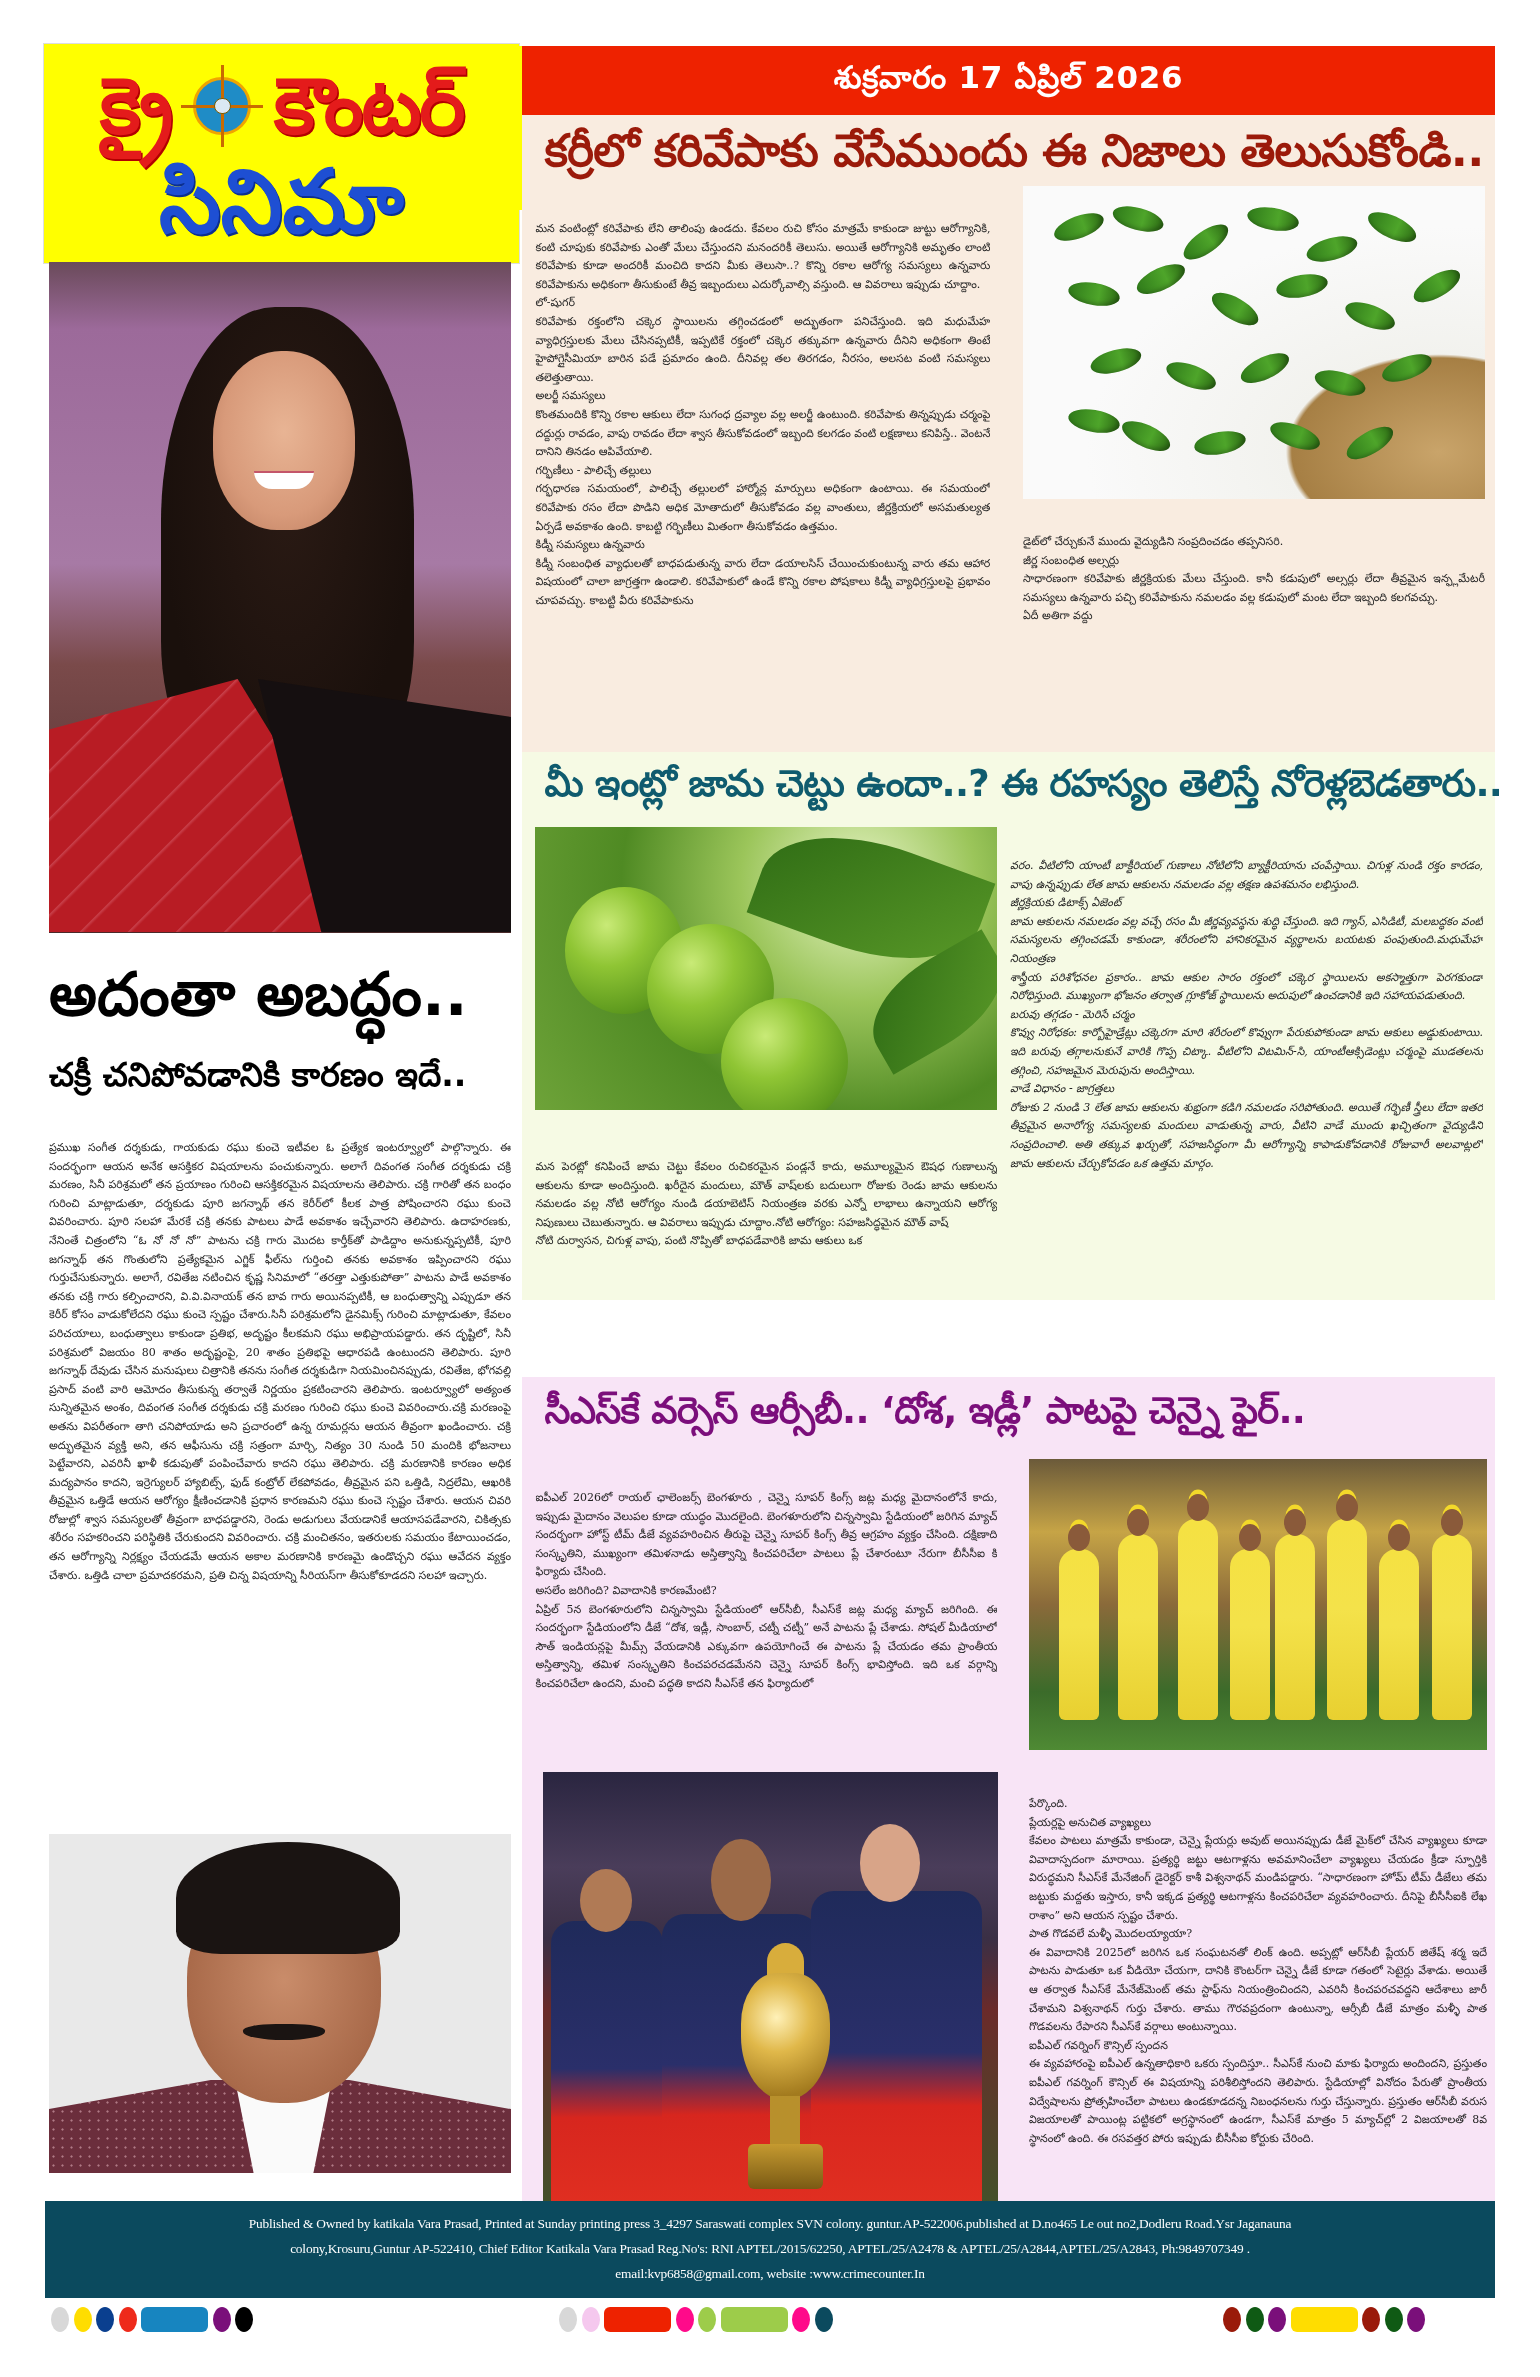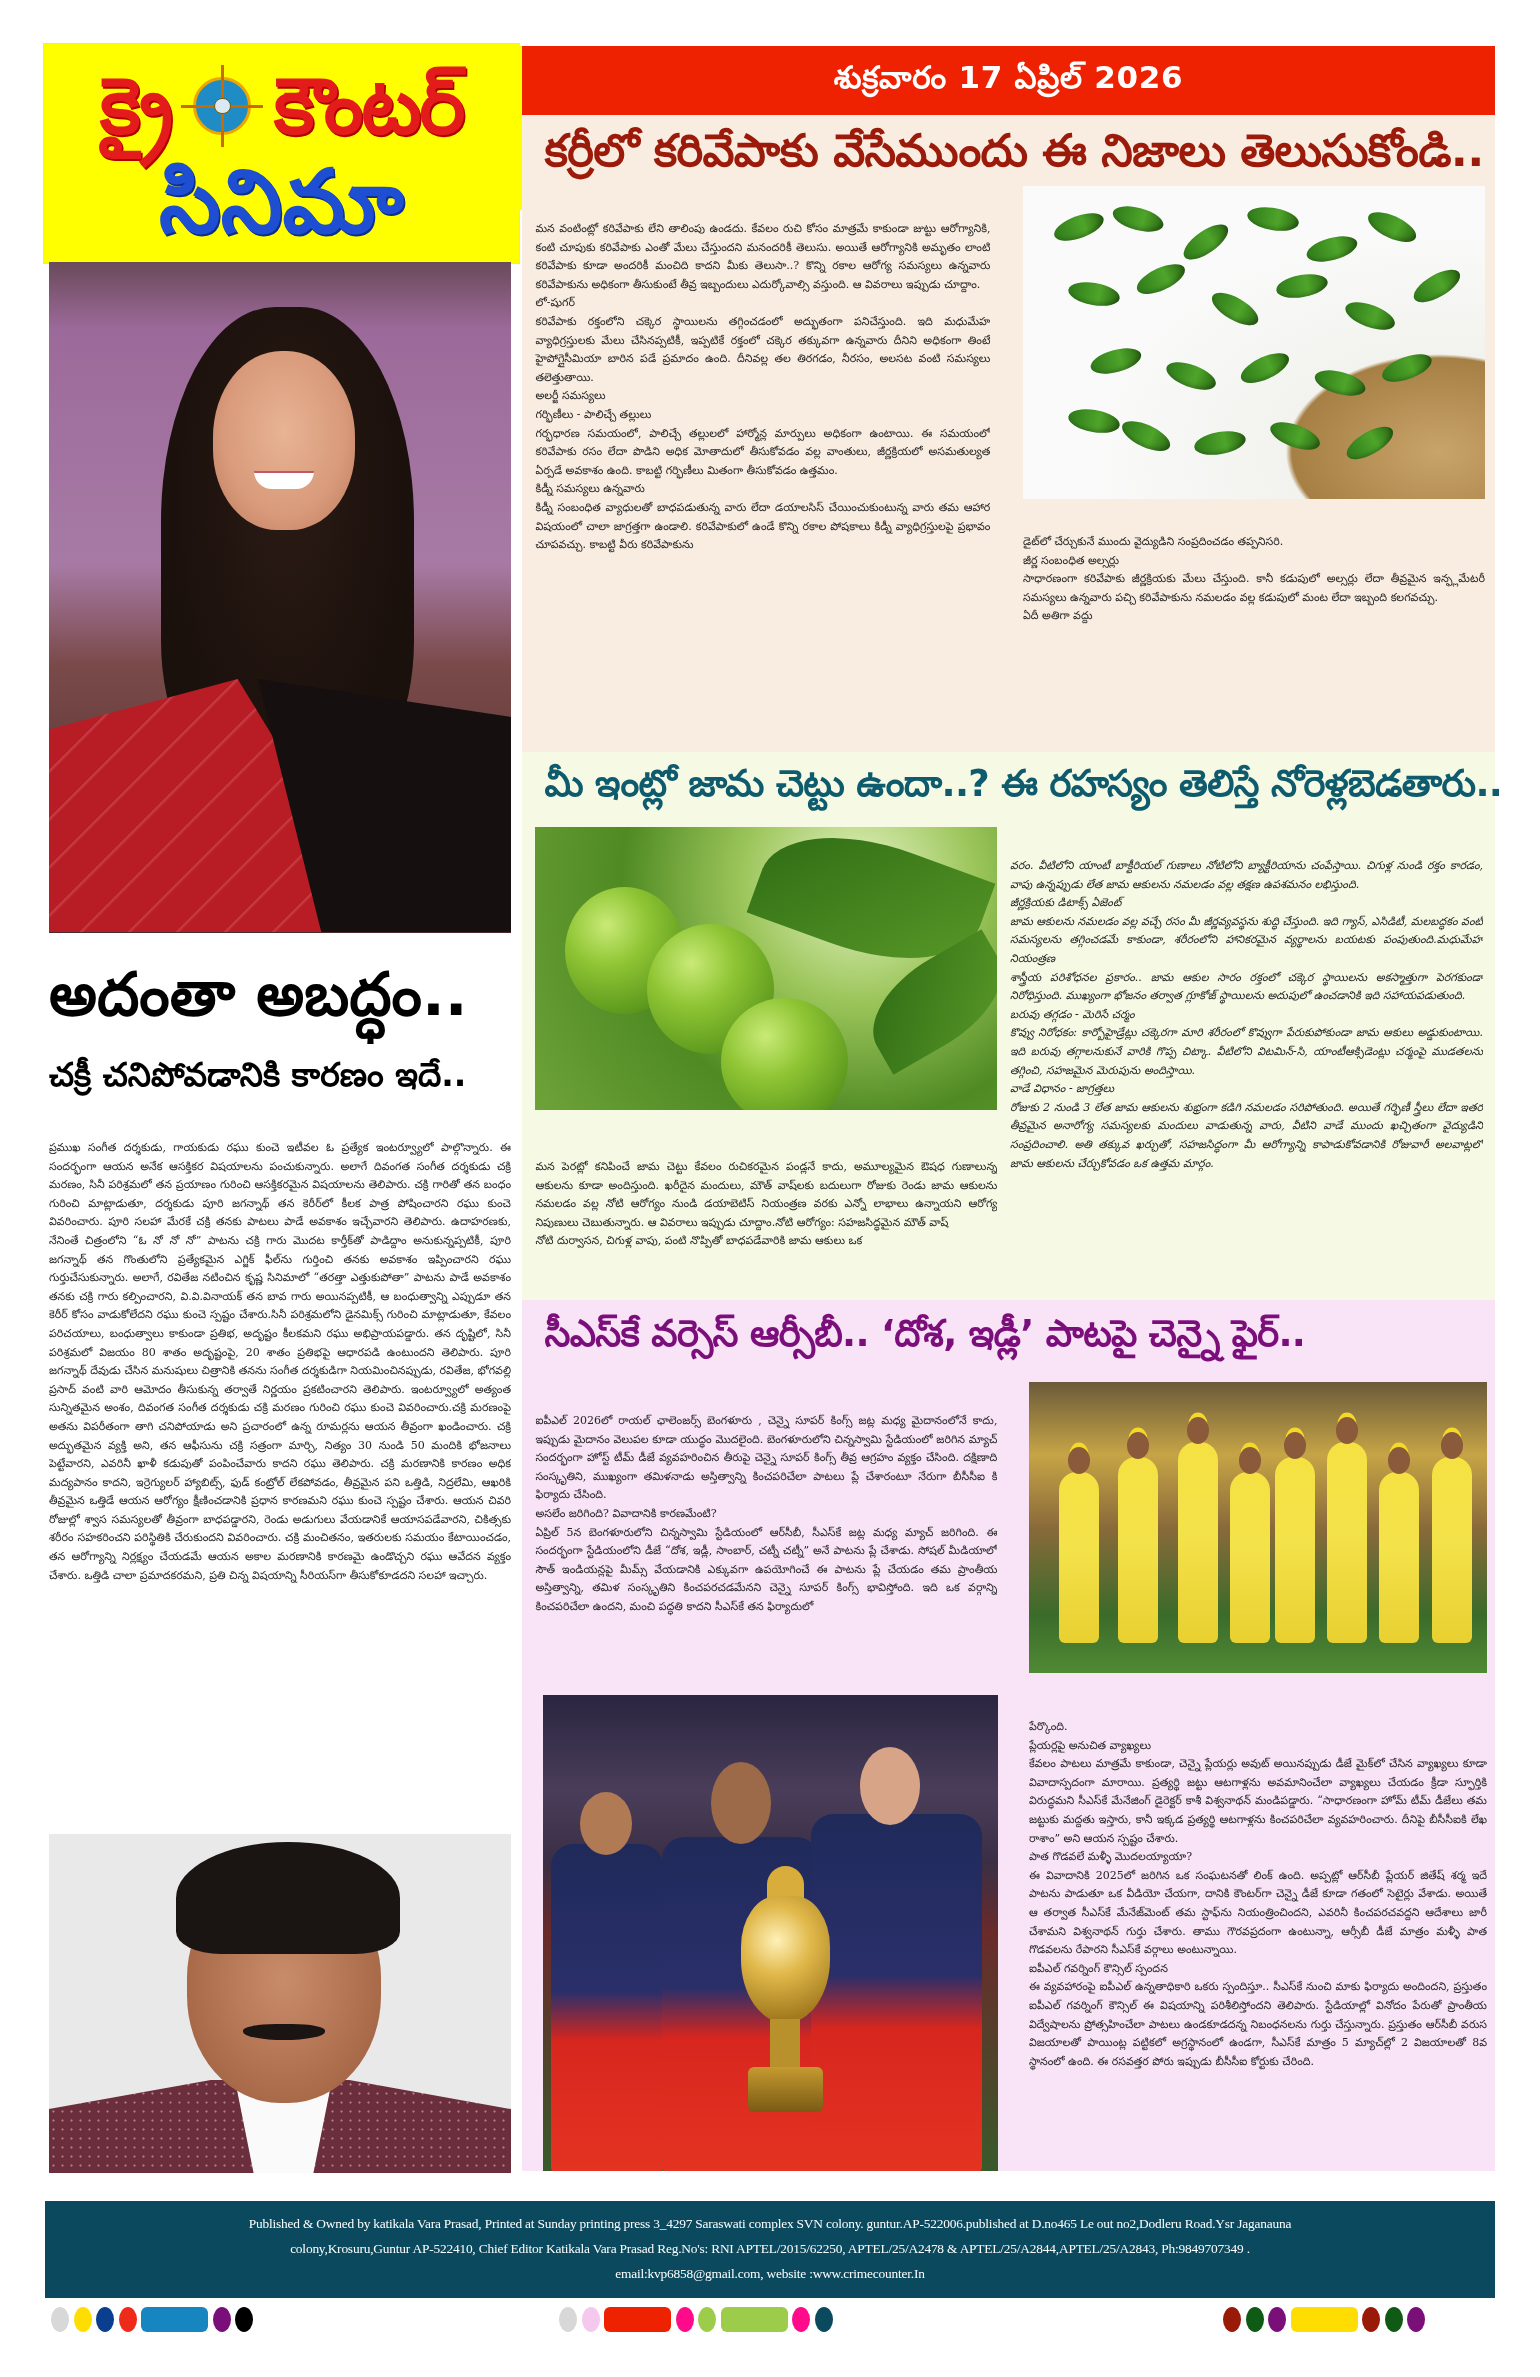--- a/index.html
+++ b/index.html
@@ -41,21 +41,21 @@
   .sec2 { left: 522px; top: 752px; width: 973px; height: 548px; background: #f6fae4; }
   .sec2 .headline { position: absolute; left: 22.4px; top: 7.5px; font-weight: bold; font-size: 37px; color: #0f5b6e; line-height: 1.3; white-space: nowrap; letter-spacing: -0.7px; }
   .sec2 .photo { position: absolute; left: 13.4px; top: 75px; width: 462px; height: 283px; overflow: hidden; }
   .sec2 .col-left { position: absolute; left: 13.4px; top: 376px; width: 462px; height: 168px; overflow: hidden; }
   .sec2 .col-right { position: absolute; left: 488px; top: 75px; width: 473px; height: 470px; overflow: hidden; font-style: italic; }
   .guava-bg { width: 100%; height: 100%; background: radial-gradient(circle at 70% 20%, #e8f5c8 0%, #9bc55a 30%, #4f8a23 60%, #6ea339 100%); position: relative; }
   .guava { position: absolute; border-radius: 50%; background: radial-gradient(circle at 35% 30%, #c9ea77 0%, #8fc534 35%, #5e9a1e 75%, #3f6f14 100%); }
   .gleaf { position: absolute; background: linear-gradient(135deg, #2d6a14, #5a9a28); border-radius: 60% 0 60% 0; }
 
   
-  .sec3 { left: 522px; top: 1300px; width: 973px; height: 871px; background: #f8e4f6; }
+  .sec3 { left: 522px; top: 1377px; width: 973px; height: 871px; background: #f8e4f6; }
   .sec3 .headline { position: absolute; left: 22.4px; top: 10.4px; font-weight: bold; font-size: 37px; color: #7b0e7b; line-height: 1.3; white-space: nowrap; letter-spacing: -0.7px; }
   .sec3 .col-left { position: absolute; left: 13.4px; top: 82px; width: 462px; height: 298px; overflow: hidden; }
   .sec3 .photo-csk { position: absolute; left: 507px; top: 82px; width: 458px; height: 291px; overflow: hidden; }
   .sec3 .photo-rcb { position: absolute; left: 21px; top: 395px; width: 455px; height: 476px; overflow: hidden; }
   .sec3 .col-right { position: absolute; left: 507px; top: 388px; width: 458px; height: 477px; overflow: hidden; }
   .csk-bg { width: 100%; height: 100%; background: linear-gradient(180deg, #6b5a3a 0%, #c6a446 25%, #8a6a3a 50%, #3b6b2a 80%, #4f8a34 100%); position: relative; }
   .player-y { position: absolute; bottom: 30px; width: 40px; height: 201px; background: linear-gradient(180deg, #f5e142 0%, #f4e24a 45%, #e8d030 100%); border-radius: 18px 18px 6px 6px; }
   .player-y::before { content: ""; position: absolute; left: 9px; top: -25px; width: 22.4px; height: 27px; border-radius: 50%; background: #8a5a3a; box-shadow: 0 -6px 0 -1.5px #f3d92a; }
   .rcb-bg { width: 100%; height: 100%; background: linear-gradient(180deg, #2a2540 0%, #4a3d5a 20%, #3a2f45 35%, #6a2a2a 50%, #3a5a2a 100%); position: relative; }
   .player-r { position: absolute; border-radius: 22.4px 22.4px 4.5px 4.5px; background: linear-gradient(180deg, #1f2a5a 0%, #2a2f6a 45%, #d7261e 60%, #e53322 100%); }
@@ -143,20 +143,21 @@
   </div>
 </div>
 
 <div class="abs sec1">
   <div class="headline">కర్రీలో కరివేపాకు వేసేముందు ఈ నిజాలు తెలుసుకోండి..</div>
   <div class="col-left body-text">
       <p>మన వంటింట్లో కరివేపాకు లేని తాలింపు ఉండదు. కేవలం రుచి కోసం మాత్రమే కాకుండా జుట్టు ఆరోగ్యానికి, కంటి చూపుకు కరివేపాకు ఎంతో మేలు చేస్తుందని మనందరికీ తెలుసు. అయితే ఆరోగ్యానికి అమృతం లాంటి కరివేపాకు కూడా అందరికీ మంచిది కాదని మీకు తెలుసా..? కొన్ని రకాల ఆరోగ్య సమస్యలు ఉన్నవారు కరివేపాకును అధికంగా తీసుకుంటే తీవ్ర ఇబ్బందులు ఎదుర్కోవాల్సి వస్తుంది. ఆ వివరాలు ఇప్పుడు చూద్దాం.</p>
       <p class="sub">లో-షుగర్</p>
       <p>కరివేపాకు రక్తంలోని చక్కెర స్థాయిలను తగ్గించడంలో అద్భుతంగా పనిచేస్తుంది. ఇది మధుమేహ వ్యాధిగ్రస్తులకు మేలు చేసినప్పటికీ, ఇప్పటికే రక్తంలో చక్కెర తక్కువగా ఉన్నవారు దీనిని అధికంగా తింటే హైపోగ్లైసీమియా బారిన పడే ప్రమాదం ఉంది. దీనివల్ల తల తిరగడం, నీరసం, అలసట వంటి సమస్యలు తలెత్తుతాయి.</p>
       <p class="sub">అలర్జీ సమస్యలు</p>
+      <p>కొంతమందికి కొన్ని రకాల ఆకులు లేదా సుగంధ ద్రవ్యాల వల్ల అలర్జీ ఉంటుంది. కరివేపాకు తిన్నప్పుడు చర్మంపై దద్దుర్లు రావడం, వాపు రావడం లేదా శ్వాస తీసుకోవడంలో ఇబ్బంది కలగడం వంటి లక్షణాలు కనిపిస్తే.. వెంటనే దానిని తినడం ఆపివేయాలి.</p>
       <p class="sub">గర్భిణీలు - పాలిచ్చే తల్లులు</p>
       <p>గర్భధారణ సమయంలో, పాలిచ్చే తల్లులలో హార్మోన్ల మార్పులు అధికంగా ఉంటాయి. ఈ సమయంలో కరివేపాకు రసం లేదా పొడిని అధిక మోతాదులో తీసుకోవడం వల్ల వాంతులు, జీర్ణక్రియలో అసమతుల్యత ఏర్పడే అవకాశం ఉంది. కాబట్టి గర్భిణీలు మితంగా తీసుకోవడం ఉత్తమం.</p>
       <p class="sub">కిడ్నీ సమస్యలు ఉన్నవారు</p>
       <p>కిడ్నీ సంబంధిత వ్యాధులతో బాధపడుతున్న వారు లేదా డయాలసిస్ చేయించుకుంటున్న వారు తమ ఆహార విషయంలో చాలా జాగ్రత్తగా ఉండాలి. కరివేపాకులో ఉండే కొన్ని రకాల పోషకాలు కిడ్నీ వ్యాధిగ్రస్తులపై ప్రభావం చూపవచ్చు. కాబట్టి వీరు కరివేపాకును</p>
     </div>
   <div class="photo">
     <div class="leaves-bg" id="leaves">
         <div class="leaf" style="left: 30px; top: 30px; transform: rotate(-20deg);"></div>
         <div class="leaf" style="left: 89px; top: 22.4px; transform: rotate(15deg);"></div>
         <div class="leaf" style="left: 157px; top: 45px; transform: rotate(-35deg);"></div>

